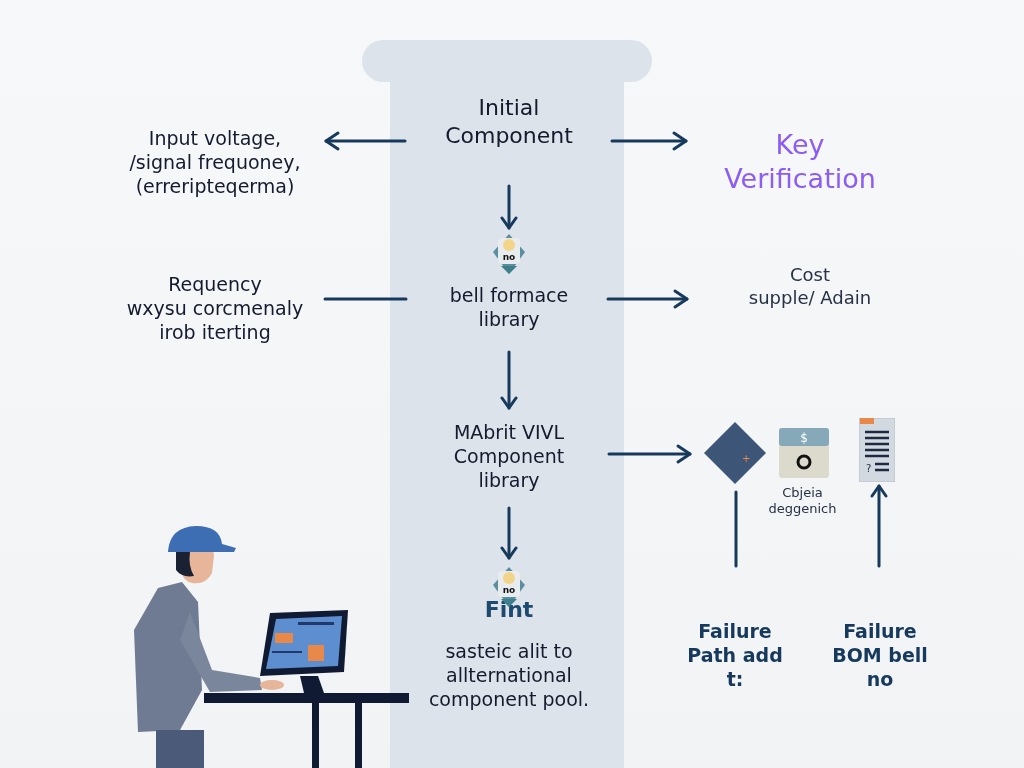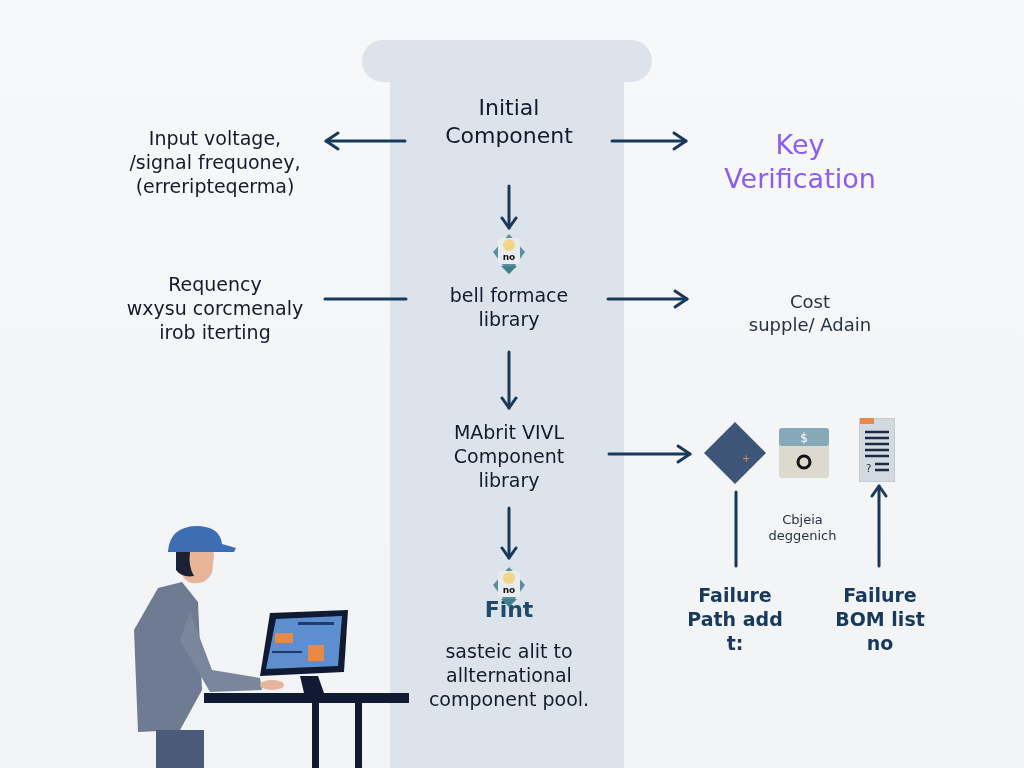--- a/index.html
+++ b/index.html
@@ -15,22 +15,22 @@
   }
   .column-body {
     position:absolute; left:390px; top:60px; width:234px; height:708px;
     background:#dde3ea;
   }
   .txt { position:absolute; text-align:center; line-height:1.25; }
   .center-title { left:400px; width:218px; top:94px; font-size:22px; color:#141b2e; }
   .center-lbl { left:400px; width:218px; font-size:19px; color:#141b2e; }
   .left-lbl { font-size:19px; color:#141b2e; }
   .right-title { left:690px; width:220px; top:128px; font-size:27px; color:#8b5cf6; }
-  .right-lbl { font-size:18px; color:#273246;margin-top:27px; }
-  .fail-lbl { font-size:19px; color:#173a5c; font-weight:bold; }
+  .right-lbl { font-size:18px; color:#273246; }
+  .fail-lbl { font-size:19px; color:#173a5c; font-weight:bold;margin-top:36px; }
   svg.overlay { position:absolute; left:0; top:0; }
   .badge {
     position:absolute; width:36px; height:44px;
   }
   .worker { position:absolute; left:120px; top:520px; }
 </style>
 </head>
 <body>
 
 <div class="column-cap"></div>
@@ -82,21 +82,21 @@
   <div>Cbjeia</div>
   <div>deggenich</div>
 </div>
 <div class="txt fail-lbl" style="left:670px; width:130px; top:584px;">
   <div>Failure</div>
   <div>Path add</div>
   <div>t:</div>
 </div>
 <div class="txt fail-lbl" style="left:815px; width:130px; top:584px;">
   <div>Failure</div>
-  <div>BOM list</div>
+  <div>BOM bell</div>
   <div>no</div>
 </div>
 
 <svg class="overlay" width="1024" height="768">
   <g stroke="#173a5c" stroke-width="3" fill="none" stroke-linecap="round" stroke-linejoin="round">
 
     <g>
       <line x1="405" y1="141" x2="326" y2="141"></line>
       <polyline points="338,133 326,141 338,149"></polyline>
     </g>

